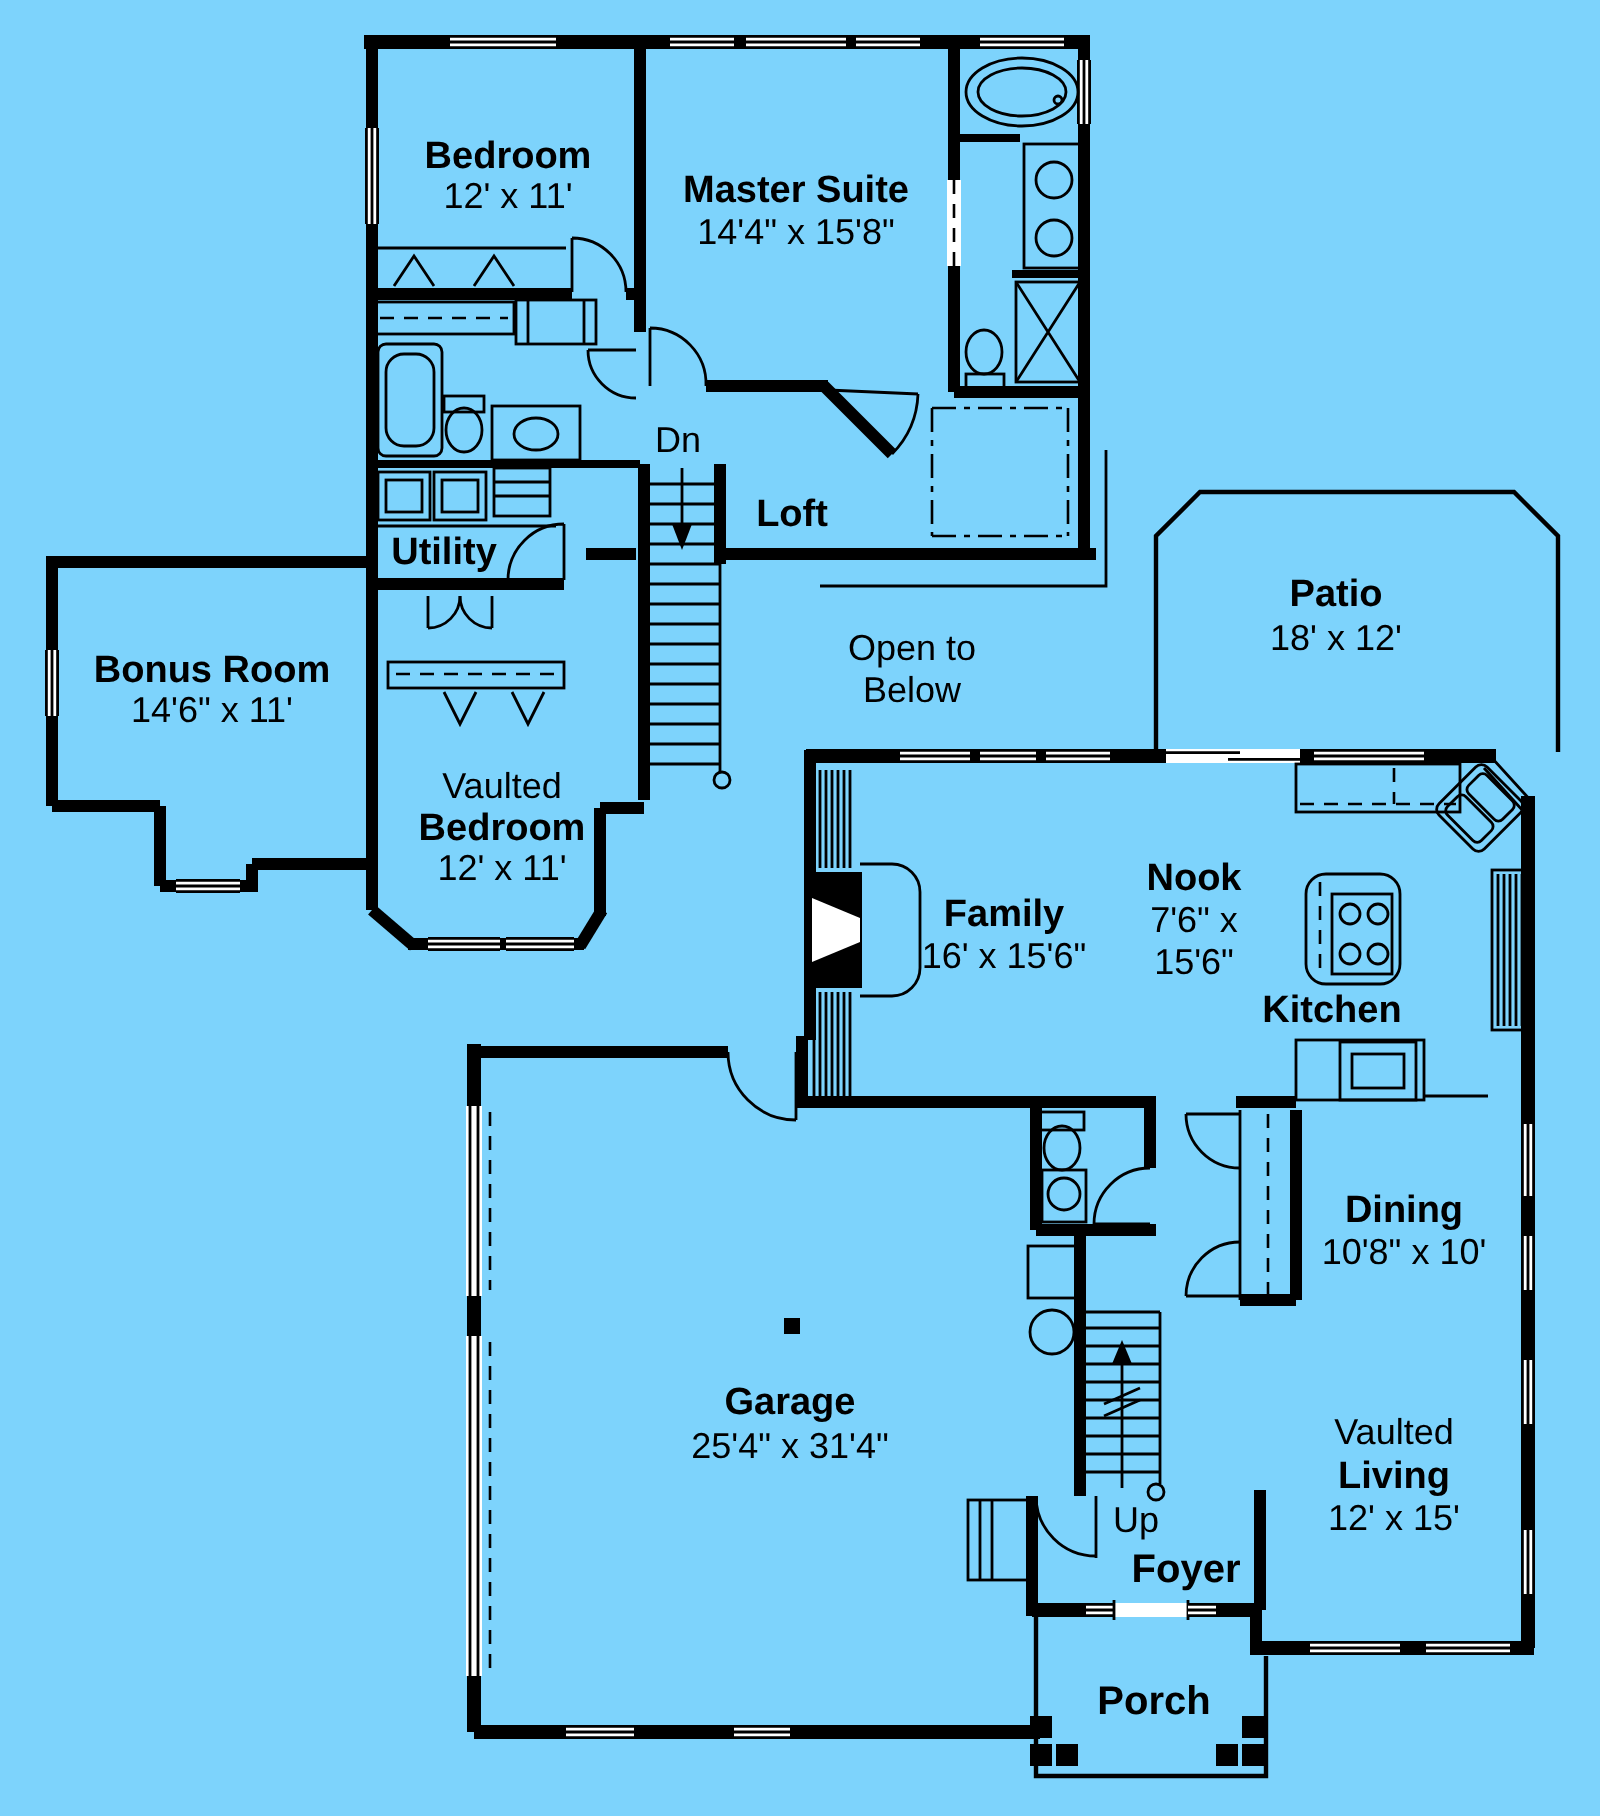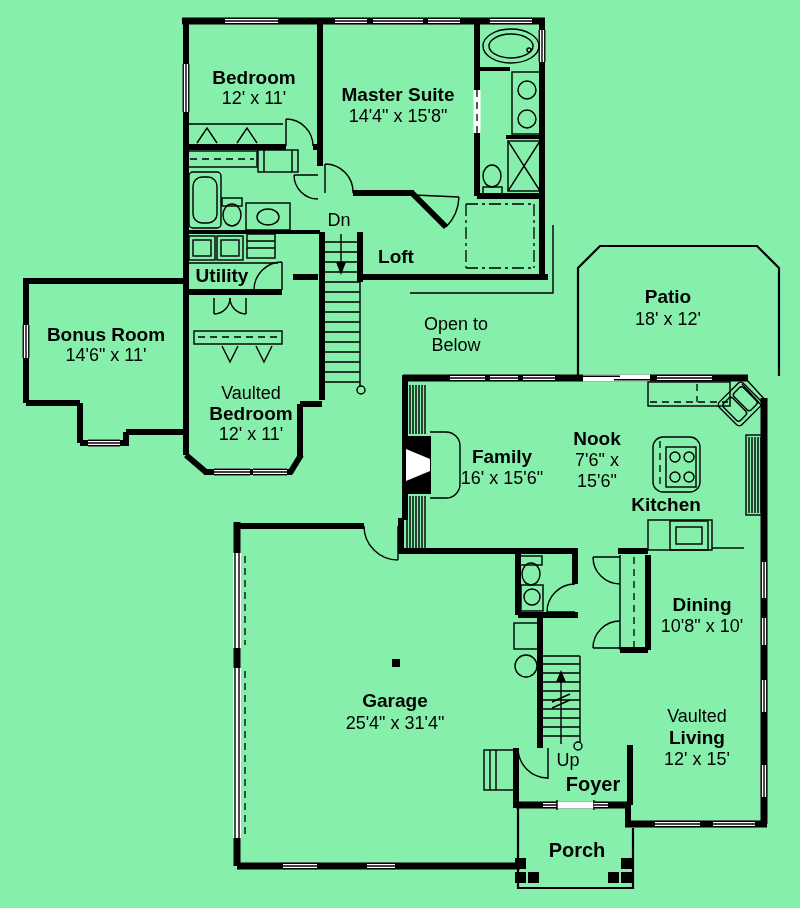--- a/index.html
+++ b/index.html
@@ -1,16 +1,16 @@
 <!DOCTYPE html>
 <html><head>
 <meta charset="utf-8">
 <style>
   html,body{margin:0;padding:0;background:#ffffff;}
-  .page{width:800px;height:908px;position:relative;background:#86efac;overflow:hidden;}
+  .page{width:800px;height:908px;position:relative;background:#7dd3fc;overflow:hidden;}
   svg{display:block;}
   
   .w  {stroke:#000;fill:none;stroke-width:6;}
   .w7 {stroke:#000;fill:none;stroke-width:7;}
   .w4 {stroke:#000;fill:none;stroke-width:4;}
   .t  {stroke:#000;fill:none;stroke-width:1.4;}
   .t2 {stroke:#000;fill:none;stroke-width:2.2;}
   .wf {fill:#fff;stroke:none;}
   .blk{fill:#000;stroke:none;}
   .dash   {stroke:#000;fill:none;stroke-width:1.3;stroke-dasharray:7 5;}

